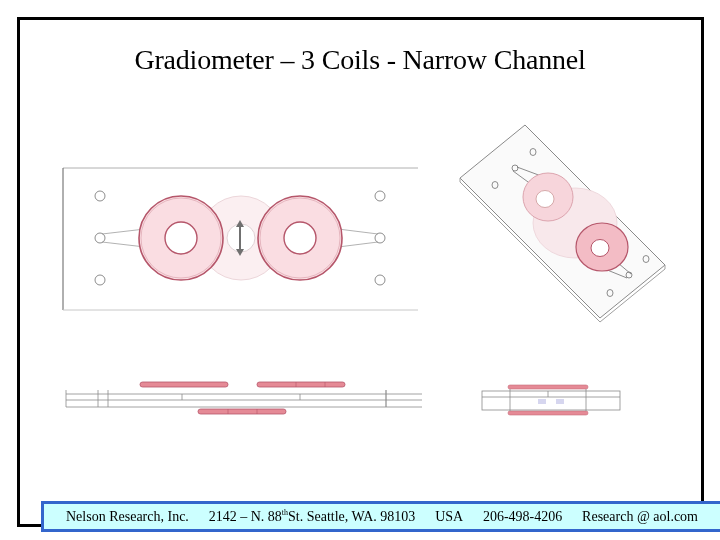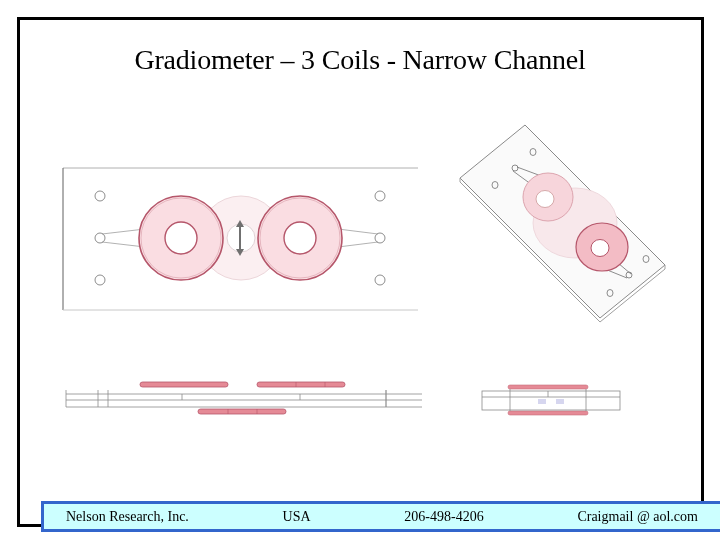--- a/index.html
+++ b/index.html
@@ -135,16 +135,17 @@
       <line x1="108" y1="9" x2="108" y2="31"></line>
       <line x1="70" y1="11" x2="70" y2="17"></line>
     </g>
     <rect x="60" y="19" width="8" height="5" fill="#d6d6ef"></rect>
     <rect x="78" y="19" width="8" height="5" fill="#d6d6ef"></rect>
   </svg>
 </div>
 
 <div class="footer-box">
   <span>Nelson Research, Inc.</span>
+  <span><span>2142 – N. 88</span><sup>th</sup><span> St. Seattle, WA. 98103</span></span>
   <span>USA</span>
   <span>206-498-4206</span>
-  <span>Craigmail @ aol.com</span>
+  <span>Research @ aol.com</span>
 </div>
 
 </body></html>

